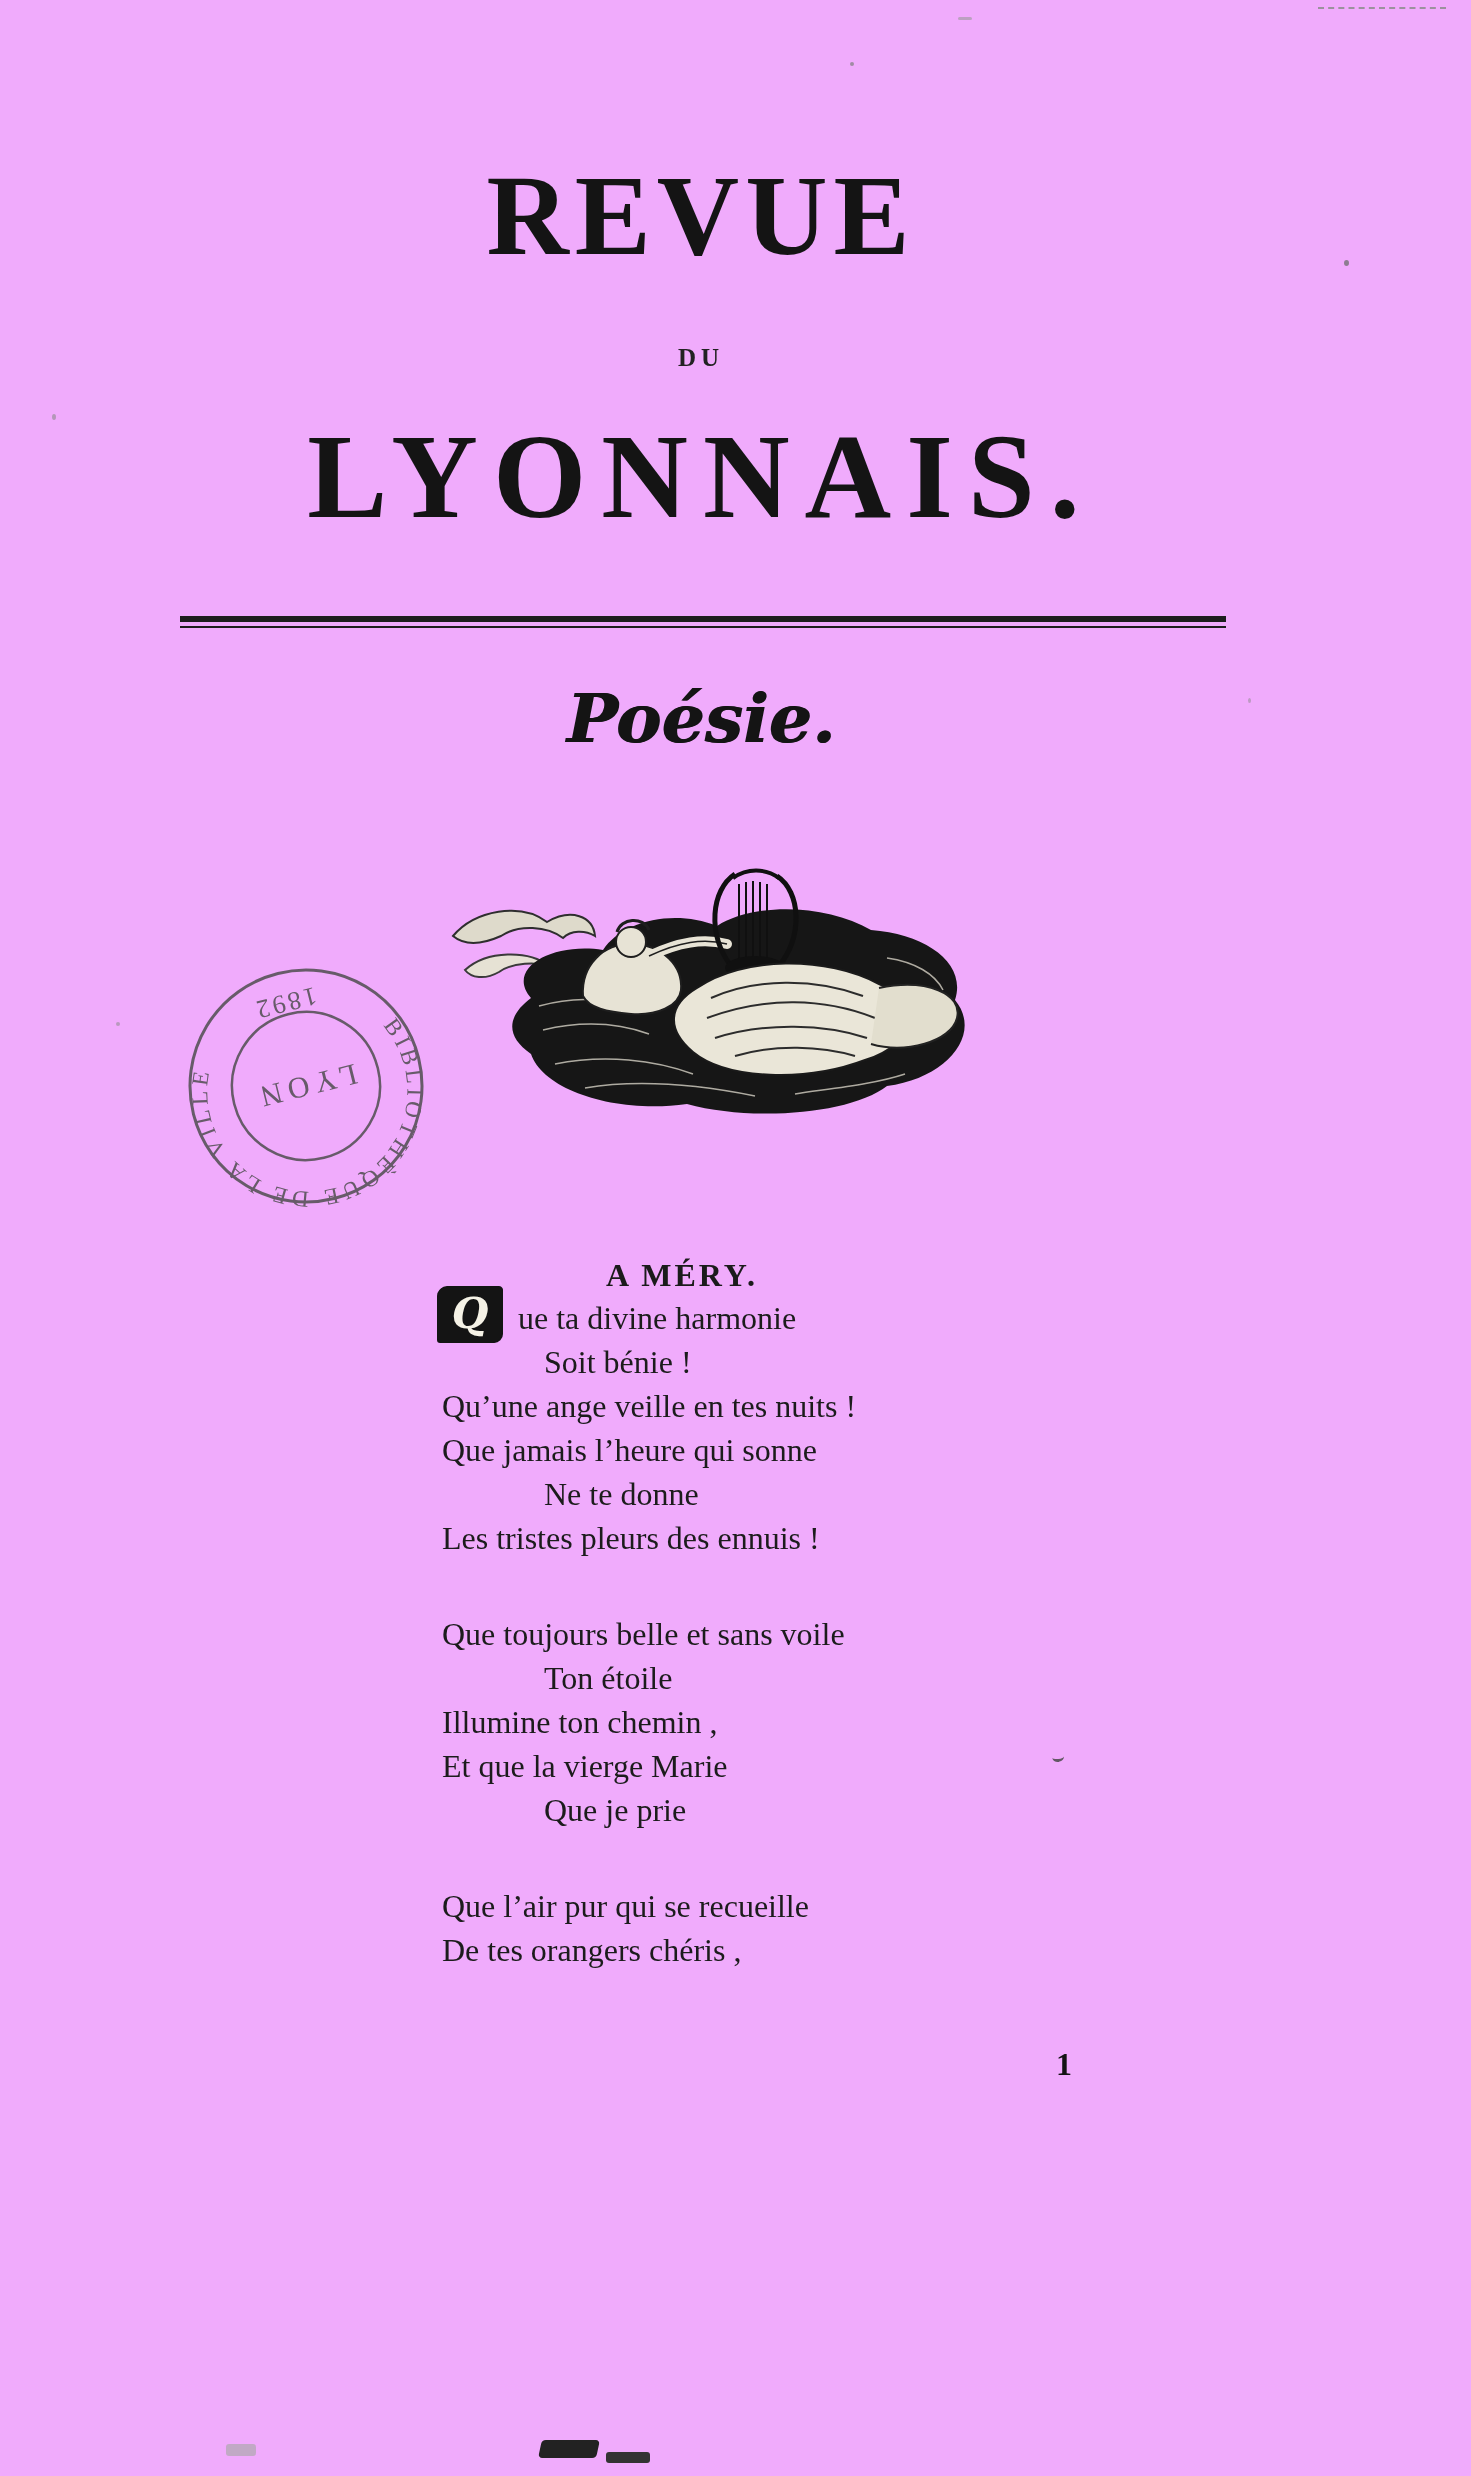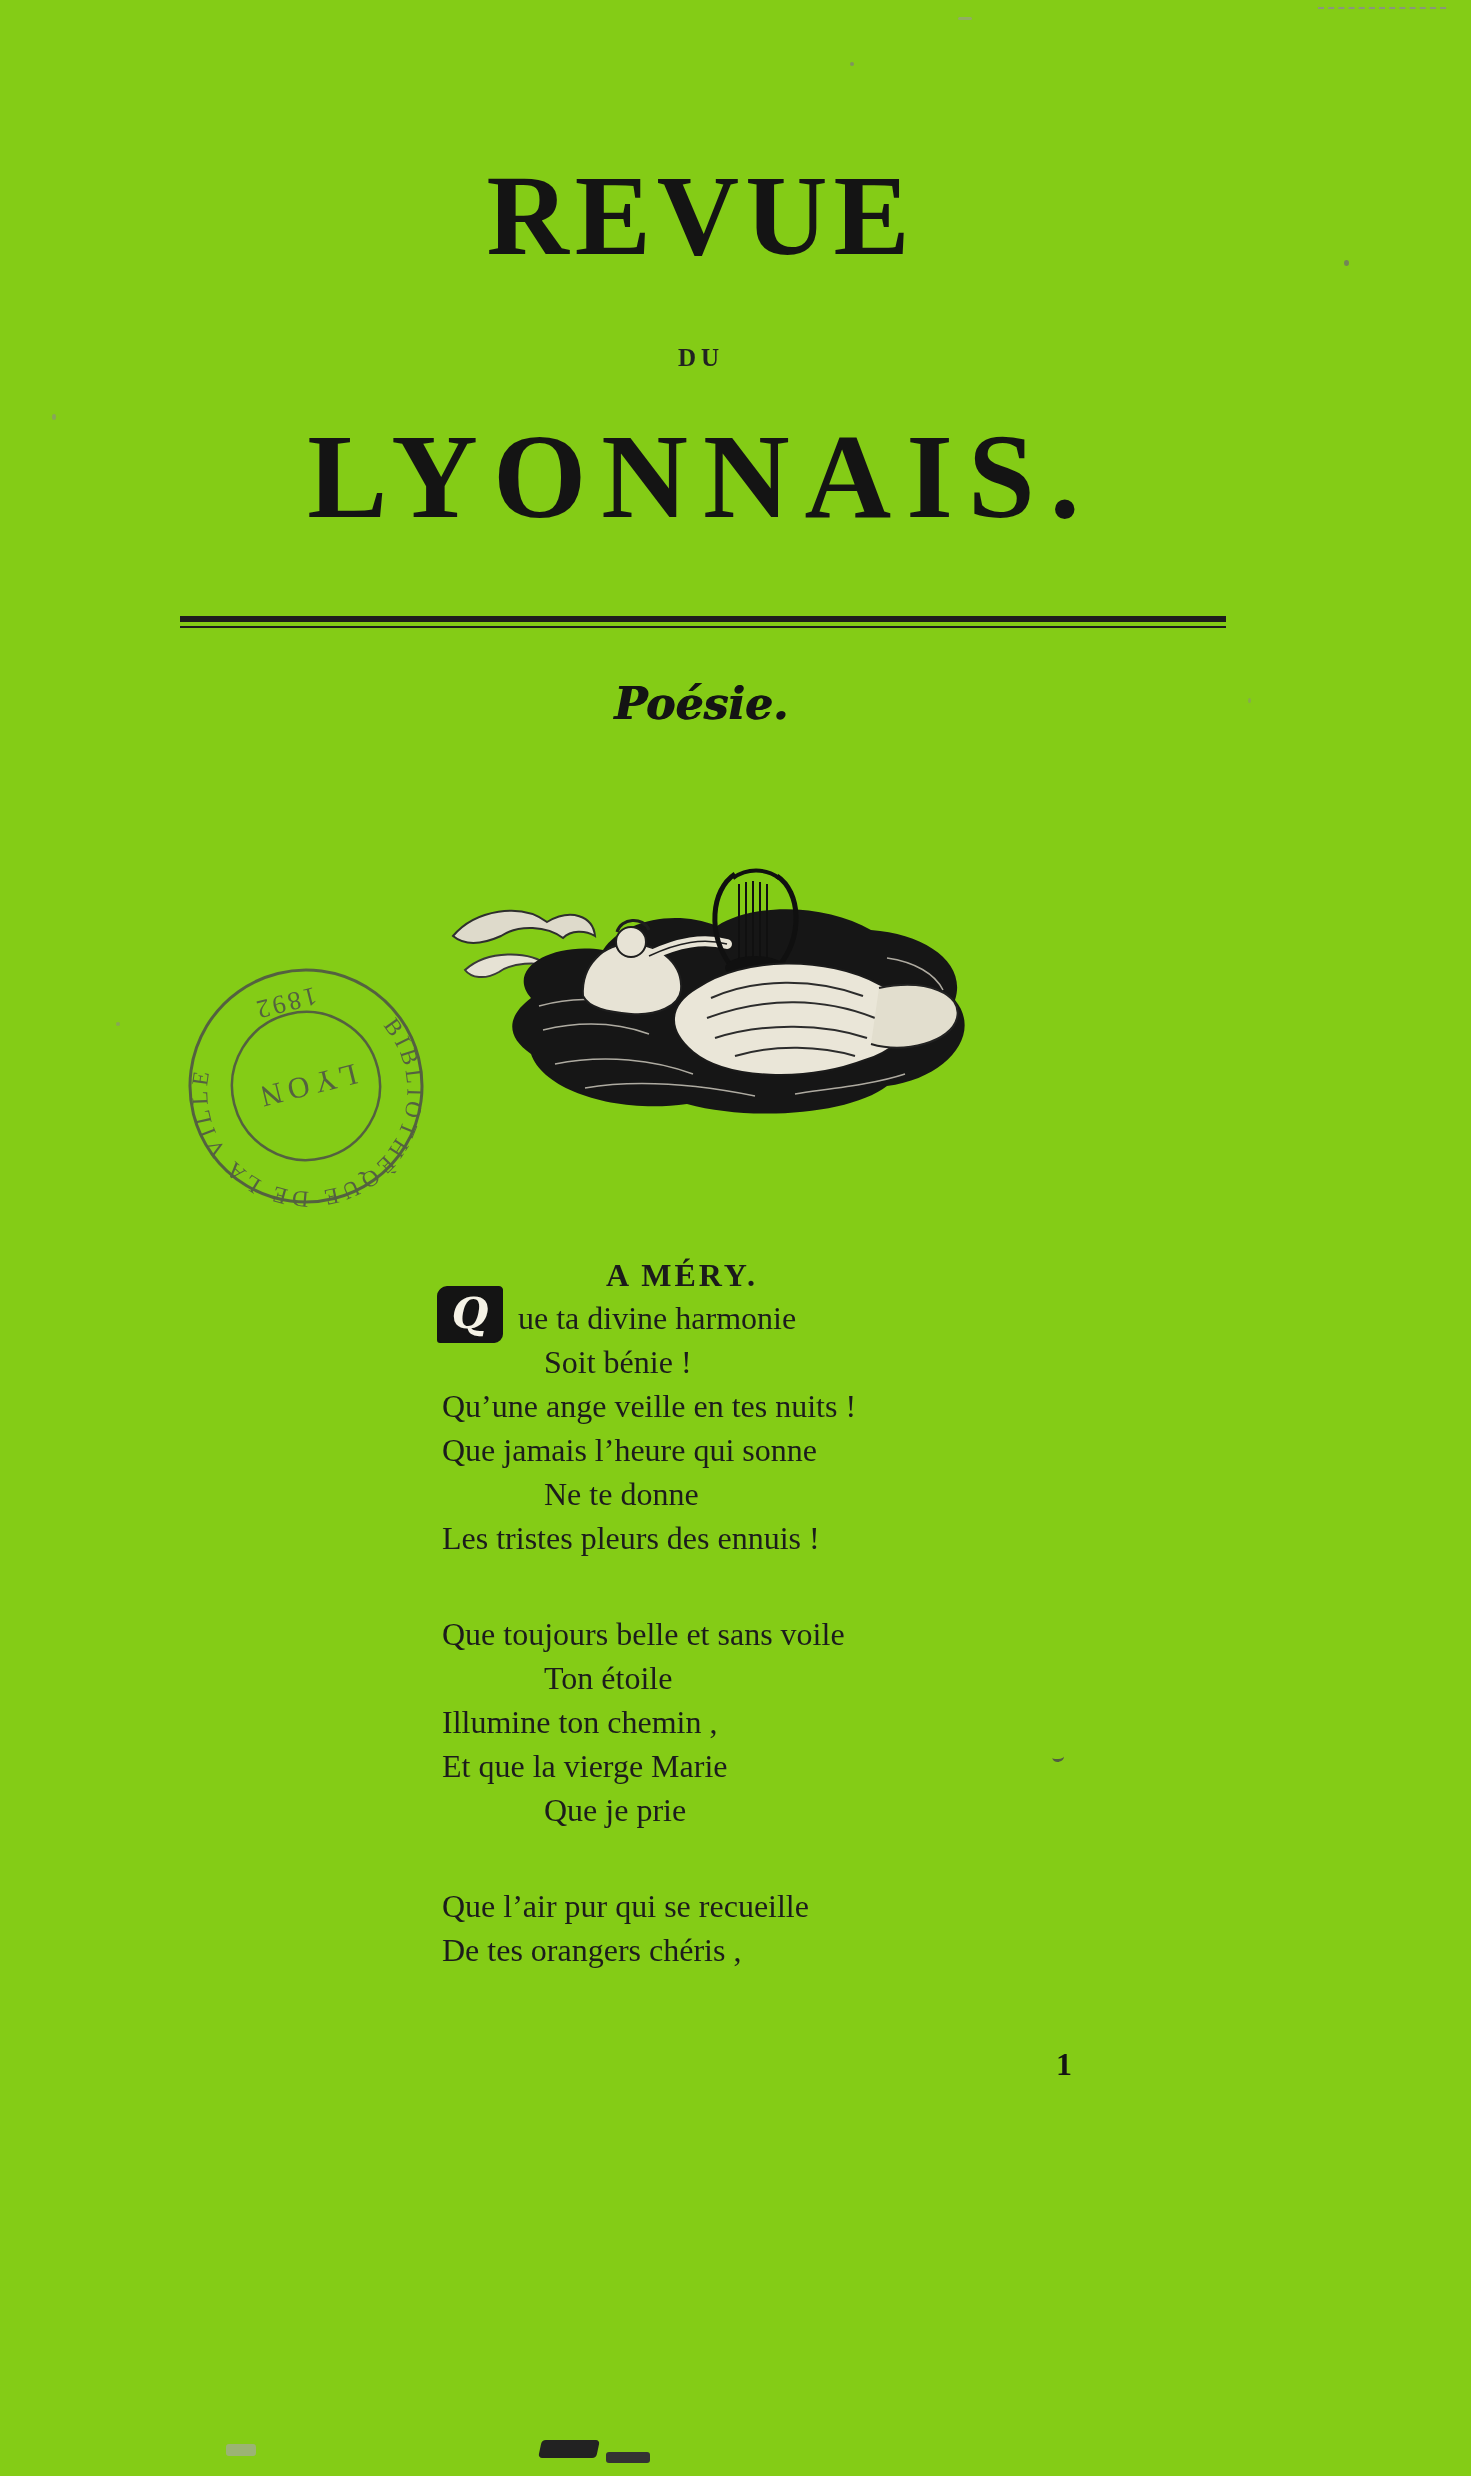--- a/index.html
+++ b/index.html
@@ -1,19 +1,19 @@
 <!DOCTYPE html>
 <html><head>
 <meta charset="utf-8">
 <style>
   html,body{margin:0;padding:0;background:#777;}
   .page{
     position:relative;
     width:1471px;height:2476px;
-    background:#84cc16;
+    background:#f0abfc;
     font-family:"Liberation Serif","DejaVu Serif",serif;
     color:#1b1b1b;
     overflow:hidden;
     margin:0 auto;
   }
   .masthead-title{
     position:absolute;left:0;top:150px;width:1402px;text-align:center;
     font-size:114px;font-weight:700;letter-spacing:6px;color:#141414;
   }
   .masthead-du{
@@ -25,21 +25,21 @@
     font-size:120px;font-weight:700;letter-spacing:15px;color:#141414;
     white-space:nowrap;
   }
   .double-rule{
     position:absolute;left:180px;top:616px;width:1046px;height:4px;
     border-top:6px solid #1d1d1d;border-bottom:2px solid #1d1d1d;
   }
   .section-heading{
     position:absolute;left:0;top:678px;width:1402px;text-align:center;
     font-family:"DejaVu Serif",serif;font-style:italic;font-weight:700;
-    font-size:44px;color:#141414;
+    font-size:68px;color:#141414;
     text-shadow:1px 0 0 #141414;
   }
   
   .engraving{position:absolute;left:435px;top:838px;}
   .stamp{position:absolute;left:176px;top:956px;}
   
   .dedication{
     position:absolute;left:442px;top:1216px;width:480px;text-align:center;
     font-size:32px;font-weight:700;letter-spacing:3px;color:#1b1b1b;margin-top:41px;
   }

